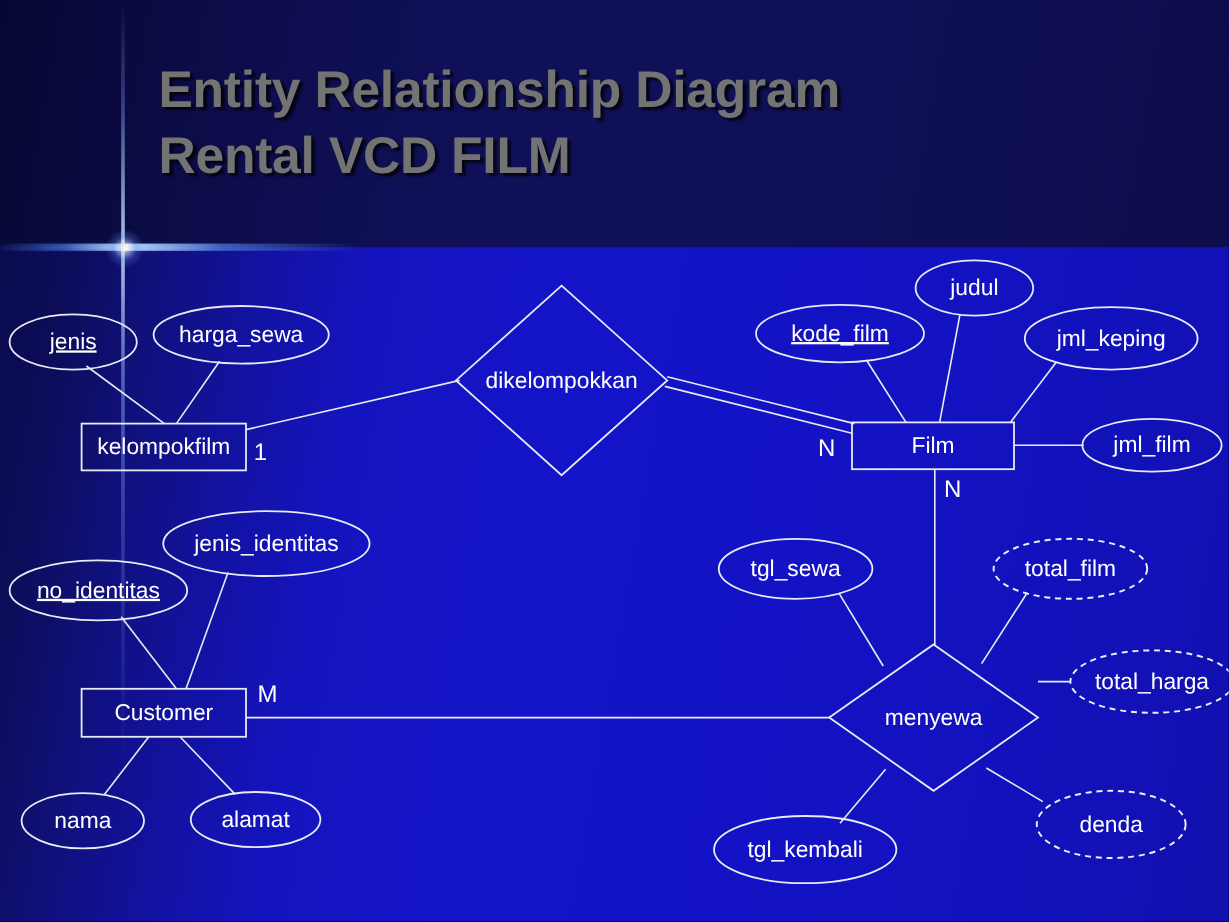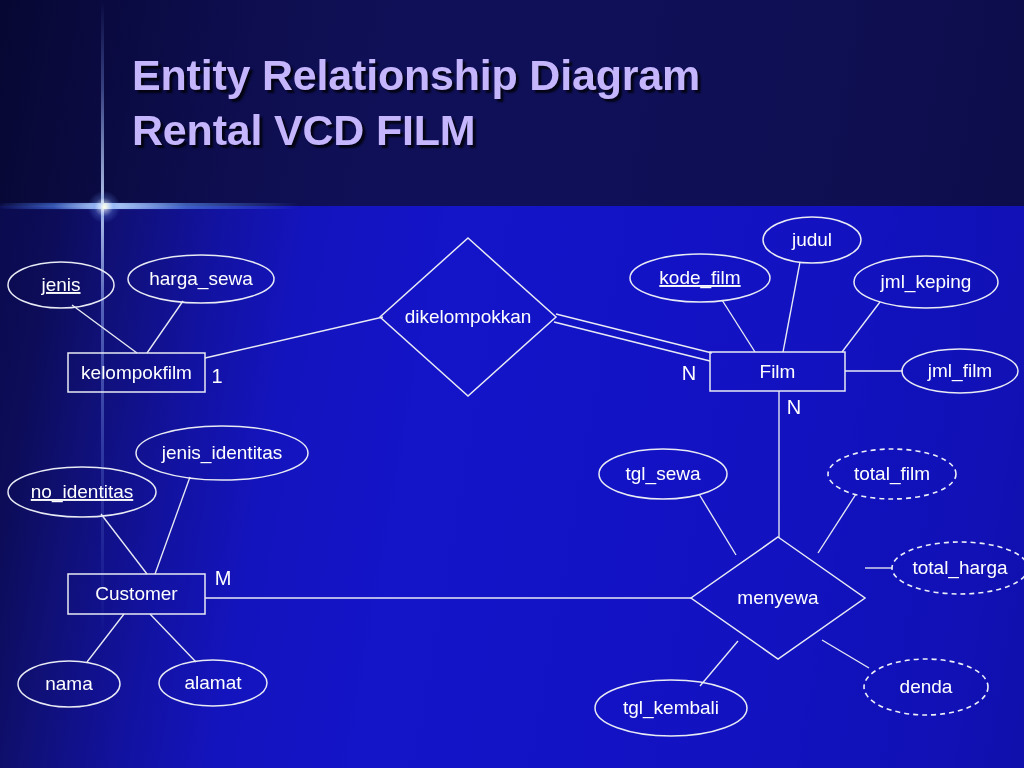--- a/index.html
+++ b/index.html
@@ -79,21 +79,21 @@
     background:radial-gradient(circle at 50% 50%,
       rgba(255,255,235,.95) 0%,
       rgba(215,230,255,.6) 18%,
       rgba(110,150,240,.28) 42%,
       rgba(30,40,150,0) 72%);
   }
   
   .title {
     position:absolute; left:132px; top:48px; width:860px;
     font-size:43px; font-weight:bold; line-height:1.27;
-    color:#c4b5fd;
+    color:#737373;
     text-shadow:3px 3px 2px rgba(0,0,0,.75);
     letter-spacing:-.2px;
     white-space:pre-line;
   }
   
   svg.erd { position:absolute; left:0; top:0; width:1024px; height:768px; }
   svg.erd .edge   { stroke:#e8eaf4; stroke-width:1.35; fill:none; }
   svg.erd .shape  { stroke:#e8eaf4; stroke-width:1.5; fill:none; }
   svg.erd .dashed { stroke:#eceef8; stroke-width:1.6; fill:none;
                     stroke-dasharray:5 4; }

